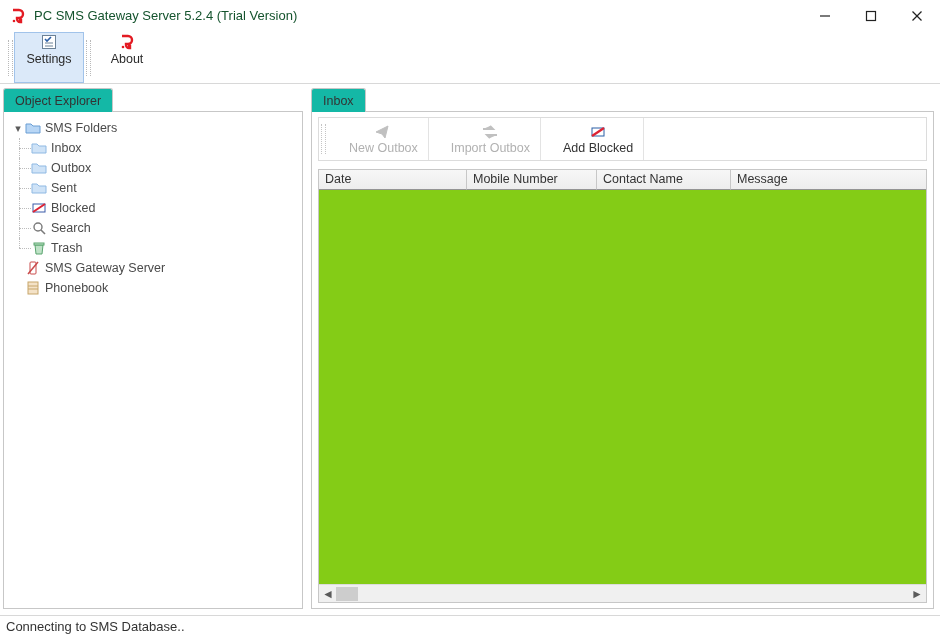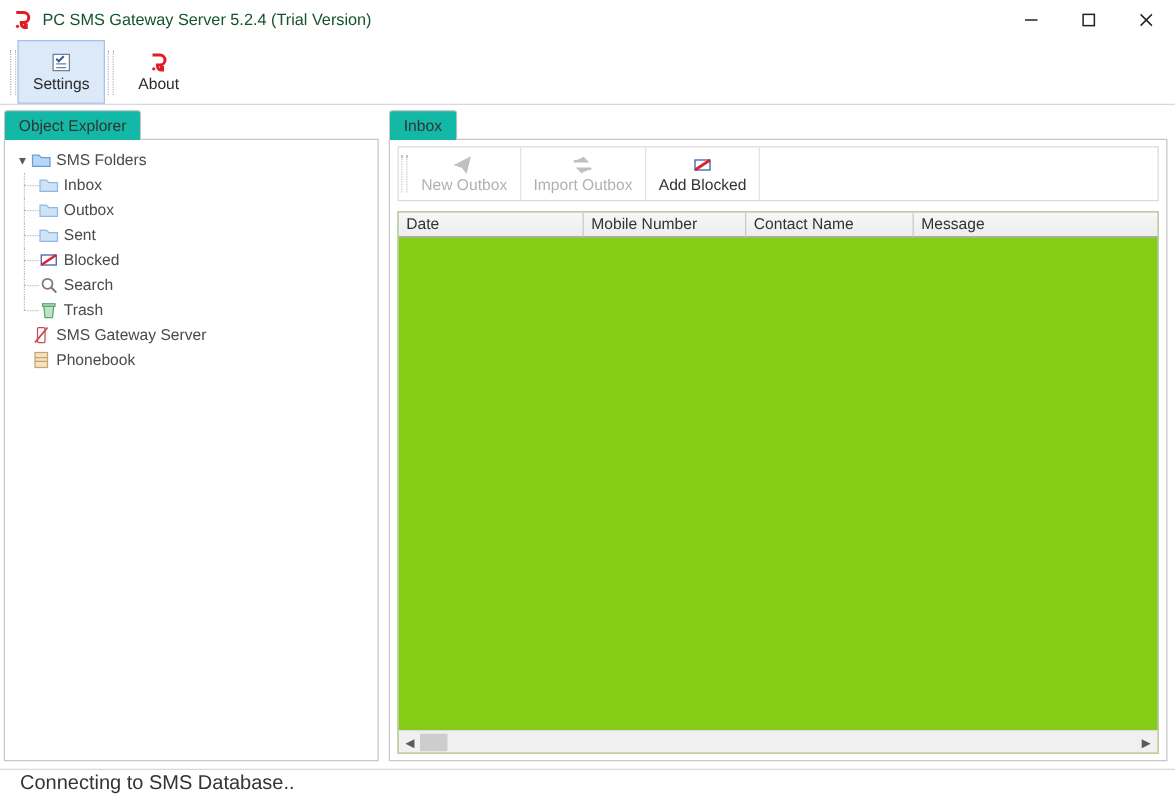--- a/index.html
+++ b/index.html
@@ -10,21 +10,21 @@
 .titlebar .app-icon { width: 16px; height: 16px; margin: 0 8px 0 10px; }
 .titlebar .title { font-size: 13px; color: #14532d; flex: 1; }
 .titlebar .win-controls { display: flex; }
 .titlebar .win-btn { width: 46px; height: 32px; display: flex; align-items: center; justify-content: center; font-size: 15px; color: #222; }
 .titlebar .win-btn svg { width: 12px; height: 12px; }
 
 
 .toolbar { height: 52px; display: flex; align-items: stretch; border-bottom: 1px solid #d8d8d8; padding-left: 6px; }
 .toolbar .grip { width: 8px; display:flex; align-items:center; justify-content:center; }
 .toolbar .grip::before { content:""; width:3px; height:36px; border-left:1px dotted #b9b9b9; border-right:1px dotted #b9b9b9; }
-.toolbar .tool-btn { width: 70px; display:flex; flex-direction:column; align-items:center; justify-content:center; font-size:12.5px; color:#2a2a2a; border:1px solid transparent; }
+.toolbar .tool-btn { width: 70px; display:flex; flex-direction:column; align-items:center; justify-content:flex-start; font-size:12.5px; color:#2a2a2a; border:1px solid transparent; }
 .toolbar .tool-btn .ico { height: 18px; display:flex; align-items:center; justify-content:center; margin-bottom:1px; }
 .toolbar .tool-btn.active { background: #dbe9f9; border:1px solid #a1c3ea; }
 
 
 .body { display:flex; height: calc(637px - 32px - 52px - 22px); }
 
 
 .left { width: 307px; display:flex; flex-direction:column; padding: 3px 4px 6px 3px; }
 .tabs-row { height: 24px; display:flex; }
 .tab { display:flex; align-items:center; padding: 0 11px; font-size:12.5px; color:#333; border:1px solid #c7c7c7; border-bottom:none; background:#14b8a6; border-top-left-radius:3px; border-top-right-radius:3px; position:relative; top:1px; z-index:2; }
@@ -43,21 +43,21 @@
 .tree ul ul li .row::before {
   content:""; position:absolute; left:-12px; top:10px; width:12px; border-top:1px dotted #bcbcbc;
 }
 .tree ul ul li:last-child::before { height:10px; }
 
 
 .right { flex:1; display:flex; flex-direction:column; padding: 3px 6px 6px 4px; }
 .right .pane { display:flex; flex-direction:column; padding:5px 6px; }
 
 
-.inner-tb { height:44px; border:1px solid #dcdcdc; display:flex; align-items:stretch; margin-bottom:8px; }
+.inner-tb { height:44px; border:1px solid #dcdcdc; display:flex; align-items:stretch; margin-bottom:8px;gap:12px; }
 .inner-tb .grip { width:8px; display:flex; align-items:center; justify-content:center; }
 .inner-tb .grip::before { content:""; width:3px; height:30px; border-left:1px dotted #c4c4c4; border-right:1px dotted #c4c4c4; }
 .inner-tb .ibtn { display:flex; flex-direction:column; align-items:center; justify-content:center; font-size:12.5px; color:#333; padding: 0 10px; border-right:1px solid #e3e3e3; }
 .inner-tb .ibtn .ico { height:18px; display:flex; align-items:center; justify-content:center; margin-bottom:0; }
 .inner-tb .ibtn.disabled { color:#b1b1b1; }
 .inner-tb .ibtn.disabled .ico svg * { stroke:#c0c0c0; fill:#c0c0c0; }
 
 
 .grid-wrap { flex:1; border:1px solid #c7c7c7; display:flex; flex-direction:column; background:#84cc16; }
 .grid-head { display:flex; height:20px; background:linear-gradient(#f7f7f7,#ededed); }
@@ -66,21 +66,21 @@
 .c1{width:148px} .c2{width:130px} .c3{width:134px} .c4{flex:1}
 .grid-body { flex:1; }
 
 
 .hscroll { height:18px; background:#f0f0f0; display:flex; align-items:center; border-top:1px solid #dcdcdc; }
 .hscroll .arrow { width:18px; height:18px; display:flex; align-items:center; justify-content:center; color:#5a5a5a; font-size:12px; }
 .hscroll .thumb { width:22px; height:14px; background:#cdcdcd; margin-left:-1px; }
 .hscroll .track { flex:1; }
 
 
-.status { height:22px; border-top:1px solid #d8d8d8; display:flex; align-items:center; padding:0 16px; font-size:16px; color:#333; }
+.status { height:22px; border-top:1px solid #d8d8d8; display:flex; align-items:center; padding:0 6px; font-size:13px; color:#333; }
 </style>
 </head>
 <body>
 
 <div class="titlebar">
   <span class="app-icon">
     <svg viewBox="0 0 16 16">
         <path d="M3 2h6a4 4 0 0 1 0 8H7v1a3 3 0 0 0 3 3h1v-2H9" fill="none" stroke="#e31b23" stroke-width="2.4"></path>
         <circle cx="4" cy="13" r="1.3" fill="#e31b23"></circle>
       </svg>

